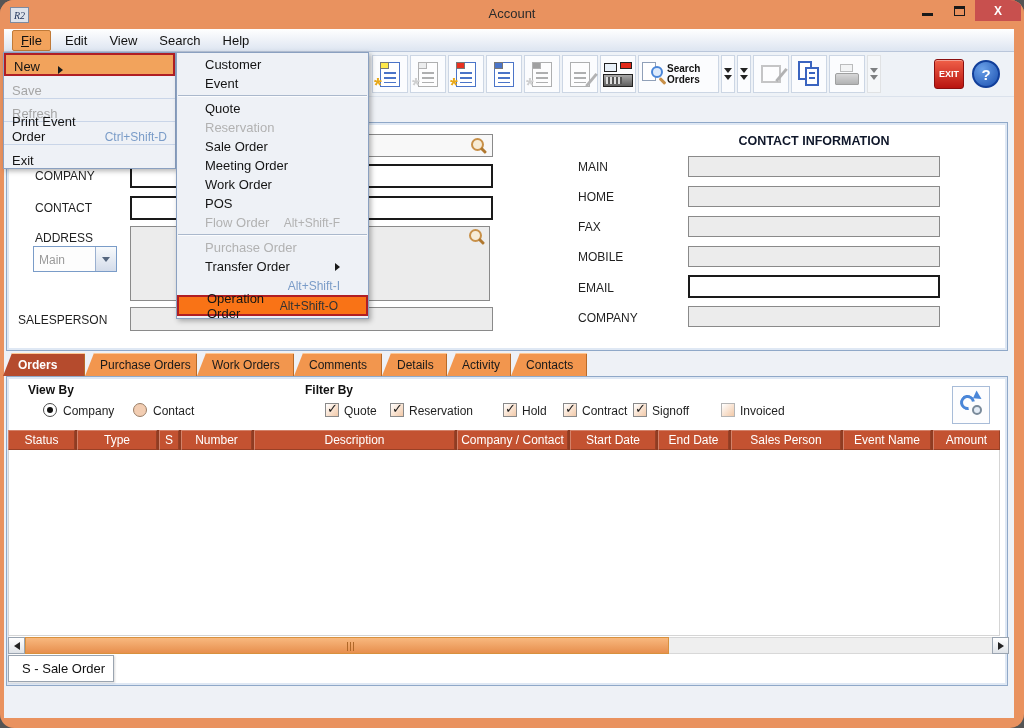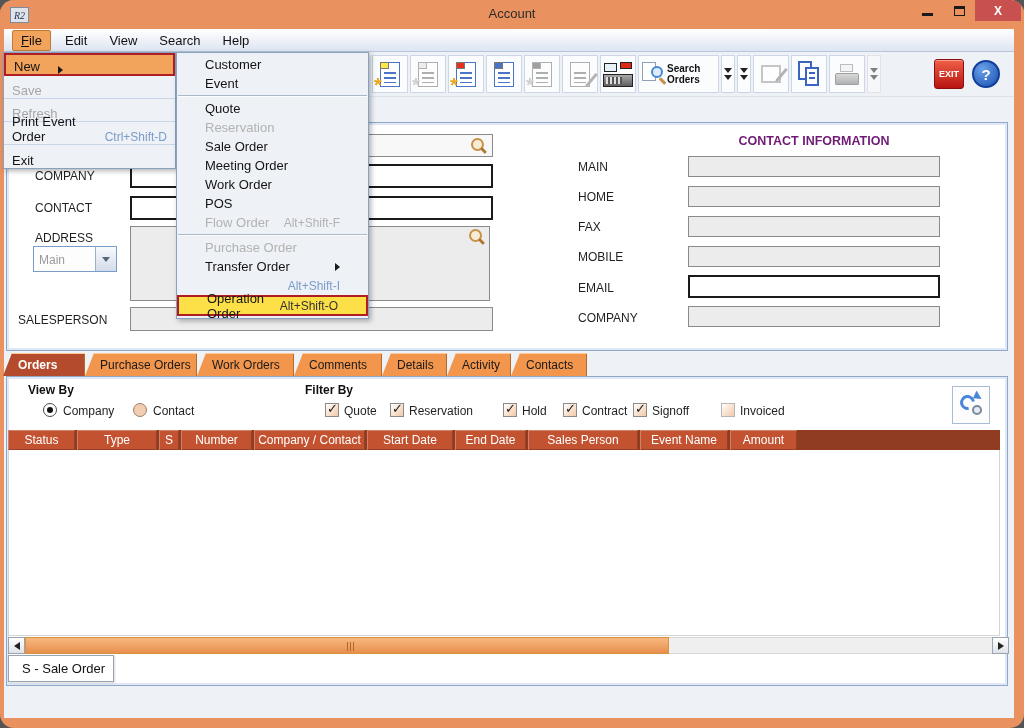--- a/index.html
+++ b/index.html
@@ -87,21 +87,21 @@
   .fld { position:absolute; background:#fff; border:2px solid #1a1a1a; }
   .fld-gray { position:absolute; background:#ececec; border:1px solid #8a8a8a; }
   .fld-search { position:absolute; background:#f8f8f8; border:1px solid #8a8a8a; }
   .mag { position:absolute; width:16px; height:16px; }
   .mag::before { content:""; position:absolute; width:9px; height:9px; border:2px solid #c89048; border-radius:50%; background:#f7ecd6; top:0; left:1px; }
   .mag::after  { content:""; position:absolute; width:3px; height:7px; background:#b07830; transform:rotate(-45deg); bottom:0; right:1px; border-radius:1px; }
   .combo { position:absolute; left:33px; top:246px; width:84px; height:26px; border:1px solid #7a9cc8; background:#fdfdfd; display:flex; }
   .combo-text { flex:1; color:#9a9a9a; font-size:12px; padding:6px 0 0 5px; }
   .combo-btn { width:21px; background:linear-gradient(#f8fafc,#d4dcea); border-left:1px solid #9ab0d0; display:flex; align-items:center; justify-content:center; }
   .combo-btn .t { width:0; height:0; border-left:4px solid transparent; border-right:4px solid transparent; border-top:5px solid #55667e; }
-  .ci-title { position:absolute; left:688px; top:134px; width:252px; text-align:center; font-size:12.5px; font-weight:bold; color:#701a75; }
+  .ci-title { position:absolute; left:688px; top:134px; width:252px; text-align:center; font-size:12.5px; font-weight:bold; color:#0f172a; }
 
   
   .tab { position:absolute; top:353px; height:23px; clip-path:polygon(9px 0,100% 0,100% 100%,0 100%);
          background:#F2964E; color:#1a1a1a; font-size:12px; display:flex; align-items:center; padding-left:15px;
          box-shadow:inset 0 1px 0 #ffc894, inset -1px 0 0 #b86a28; }
   .tab.active { background:#B54B2D; color:#fff; font-weight:bold; }
 
   
   .content-panel { position:absolute; left:6px; top:376px; width:1002px; height:310px; background:#fff;
                    border:1px solid #8fa8c8; box-shadow:inset 0 0 0 2px #dfe8f4; }
@@ -144,21 +144,21 @@
   .fm-item { display:flex; align-items:flex-end; height:23px; padding:0 8px; font-size:13px; color:#141414; border-bottom:1px solid #c9d5e8; }
   .fm-item:last-child { border-bottom:none; }
   .fm-item.disabled { color:#a6a6a6; }
   .fm-item.hl { background:#F2A35C; border:2px solid #B01E24; }
   .shortcut { margin-left:auto; padding-left:10px; color:#7a9cc8; font-size:12px; white-space:nowrap; }
   .fm-item .shortcut { margin-left:8px; }
   .submenu { position:absolute; left:176px; top:52px; width:193px; background:#eef1f6; border:1px solid #8aa0c0;
              box-shadow:2px 2px 5px rgba(0,0,0,.3); z-index:100; padding:2px 0; }
   .sm-item { display:flex; align-items:center; height:19px; padding:0 28px; font-size:13px; color:#141414; }
   .sm-item.disabled, .sm-item.disabled .shortcut { color:#b2b2b2; }
-  .sm-item.hl { background:#fde047; border:2px solid #B01E24; height:21px; }
+  .sm-item.hl { background:#f97316; border:2px solid #B01E24; height:21px; }
   .sm-item.hl .shortcut { color:#333; }
   .sm-sep { height:2px; border-top:1px solid #aab8cc; border-bottom:1px solid #fbfcfe; margin:2px 1px; }
 </style>
 </head>
 <body>
 
 <div class="window">
 
   <div class="titlebar">
     <div class="app-icon">R2</div>
@@ -354,20 +354,21 @@
         <div class="head"></div>
         <div class="lens"></div>
       </div>
   </div>
 
   <div class="th-row">
     <div class="th" style="width:67px;">Status</div>
     <div class="th" style="width:80px;">Type</div>
     <div class="th" style="width:20px;">S</div>
     <div class="th" style="width:71px;">Number</div>
+    <div class="th" style="width:201px;">Description</div>
     <div class="th" style="width:111px;">Company / Contact</div>
     <div class="th" style="width:86px;">Start Date</div>
     <div class="th" style="width:71px;">End Date</div>
     <div class="th" style="width:110px;">Sales Person</div>
     <div class="th" style="width:88px;">Event Name</div>
     <div class="th" style="width:67px;">Amount</div>
   </div>
   <div class="tbody"></div>
 
   <div class="sbar">

